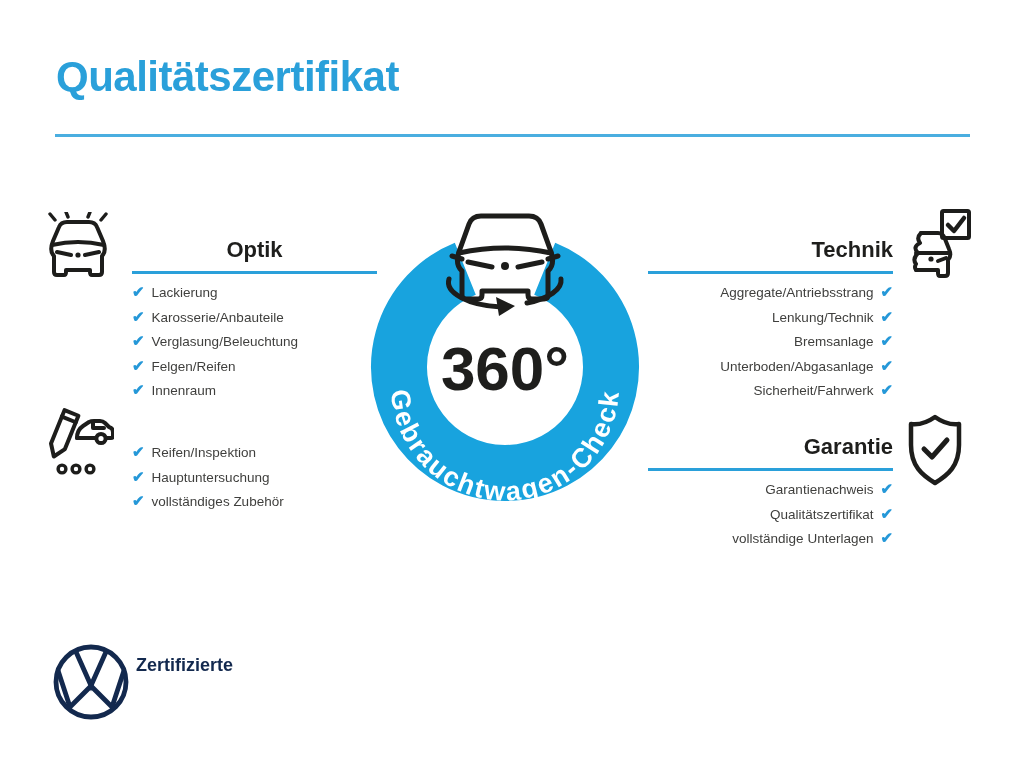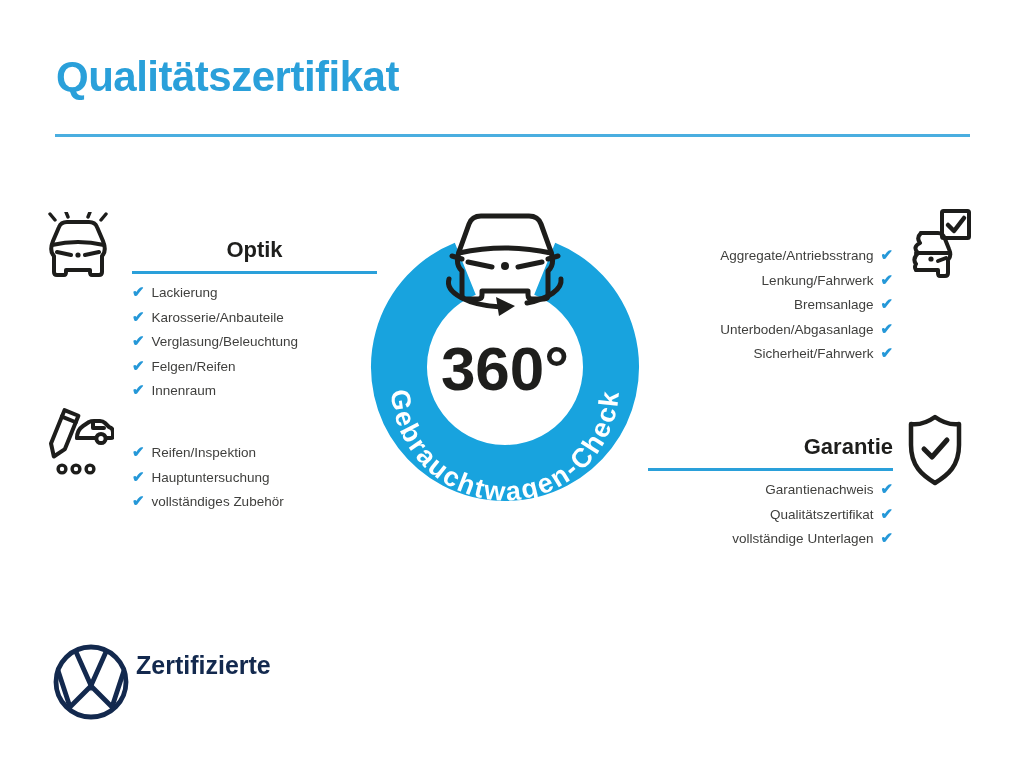--- a/index.html
+++ b/index.html
@@ -35,21 +35,21 @@
   .lineicon *{fill:none;stroke:var(--icondark);stroke-linecap:round;stroke-linejoin:round;}
   .lineicon .fill{fill:var(--icondark);stroke:none;}
 
   .center-badge{position:absolute;left:355px;top:195px;width:300px;height:322px;}
   .ring-text{fill:#ffffff;font-family:"Liberation Sans",sans-serif;font-weight:700;
              font-size:27px;letter-spacing:2px;}
   .degree{fill:var(--heading);font-family:"Liberation Sans",sans-serif;font-weight:700;font-size:62px;}
 
   .footer-logo{position:absolute;left:52px;top:643px;}
   .vwmark *{fill:none;stroke:var(--navy);stroke-width:4.8;stroke-linecap:butt;stroke-linejoin:miter;}
-  .footer-text{position:absolute;left:136px;top:652px;font-size:25px;font-weight:700;
+  .footer-text{position:absolute;left:136px;top:652px;font-size:18px;font-weight:700;
                line-height:27.5px;color:var(--navy);}
 </style>
 </head>
 <body>
 
 <div class="page">
 
   <h1 class="title">Qualitätszertifikat</h1>
   <div class="rule"></div>
 
@@ -143,27 +143,28 @@
           <span>Hauptuntersuchung</span>
         </div>
         <div class="item">
           <span class="check">✔</span>
           <span>vollständiges Zubehör</span>
         </div>
       </div>
   </section>
 
   <section class="section right sec-technik">
+    <div class="sec-head">Technik</div>
     <div class="items">
         <div class="item">
           <span>Aggregate/Antriebsstrang</span>
           <span class="check">✔</span>
         </div>
         <div class="item">
-          <span>Lenkung/Fahrwerk</span>
+          <span>Lenkung/Technik</span>
           <span class="check">✔</span>
         </div>
         <div class="item">
           <span>Bremsanlage</span>
           <span class="check">✔</span>
         </div>
         <div class="item">
           <span>Unterboden/Abgasanlage</span>
           <span class="check">✔</span>
         </div>

